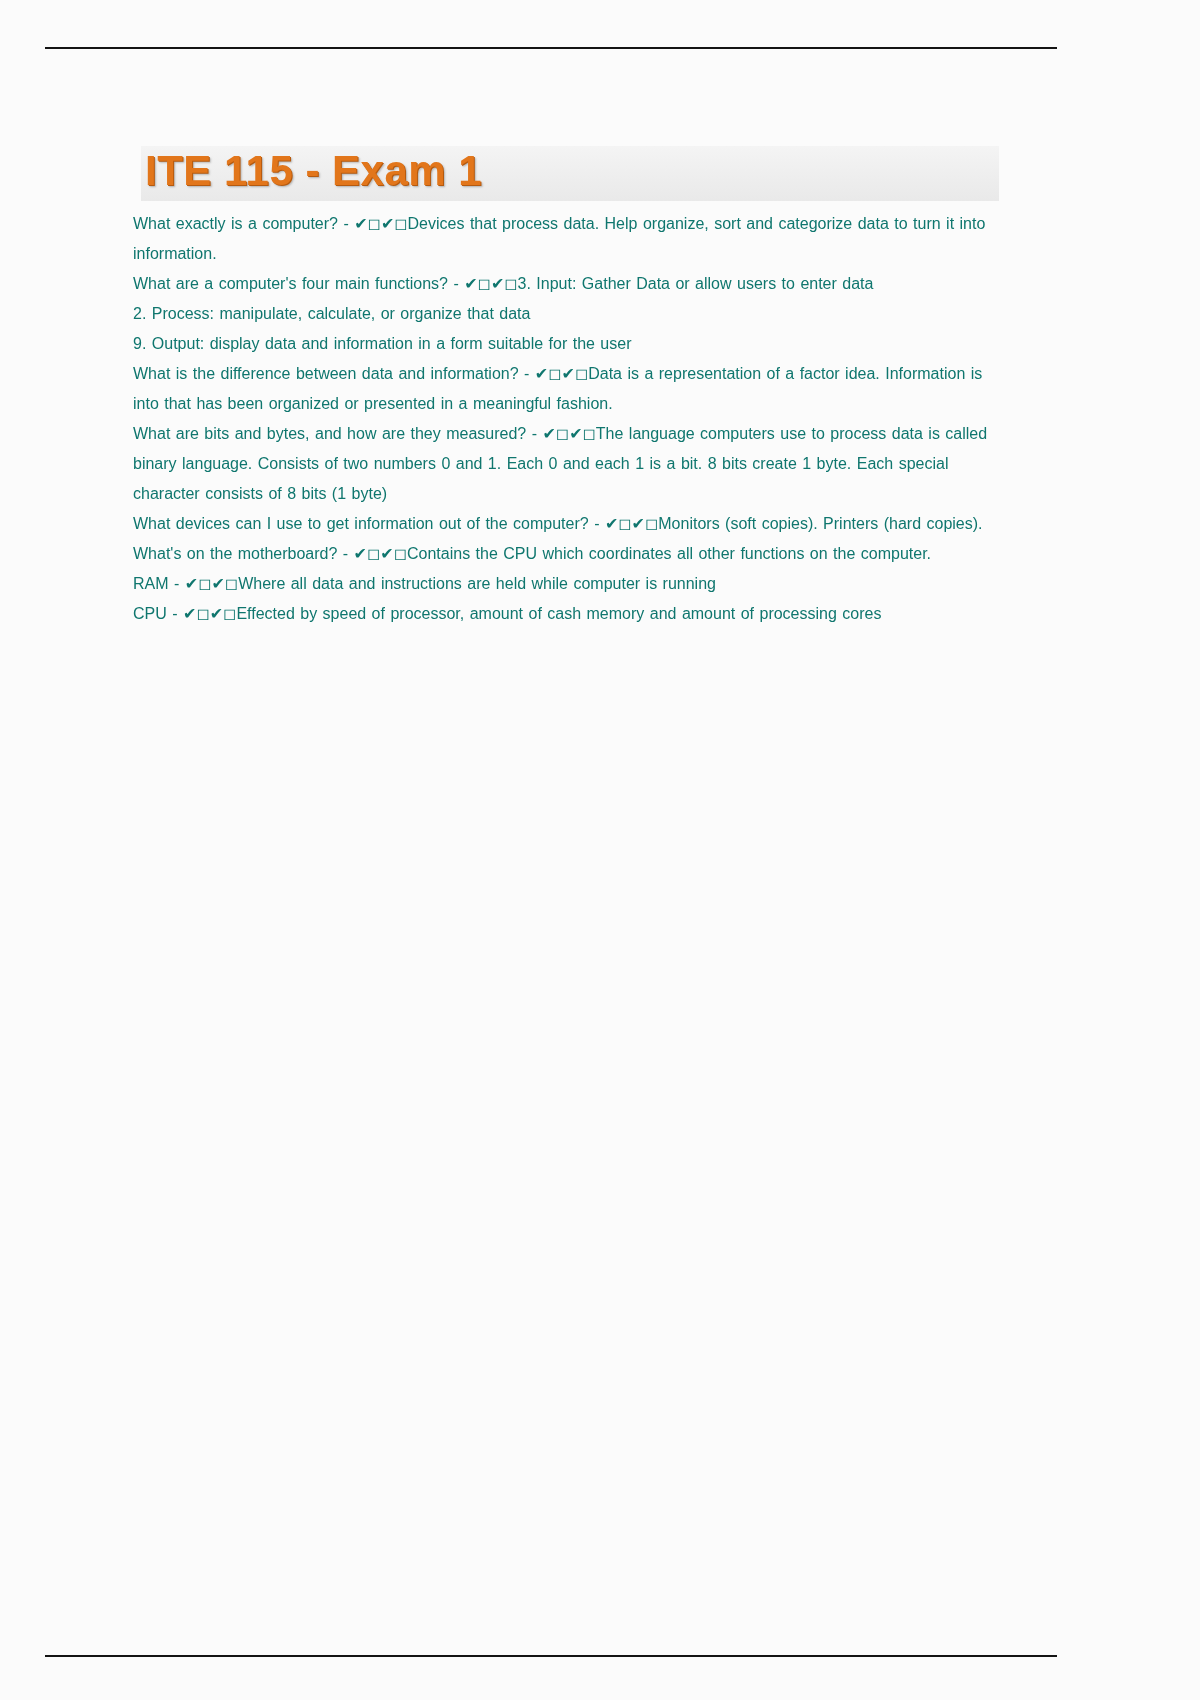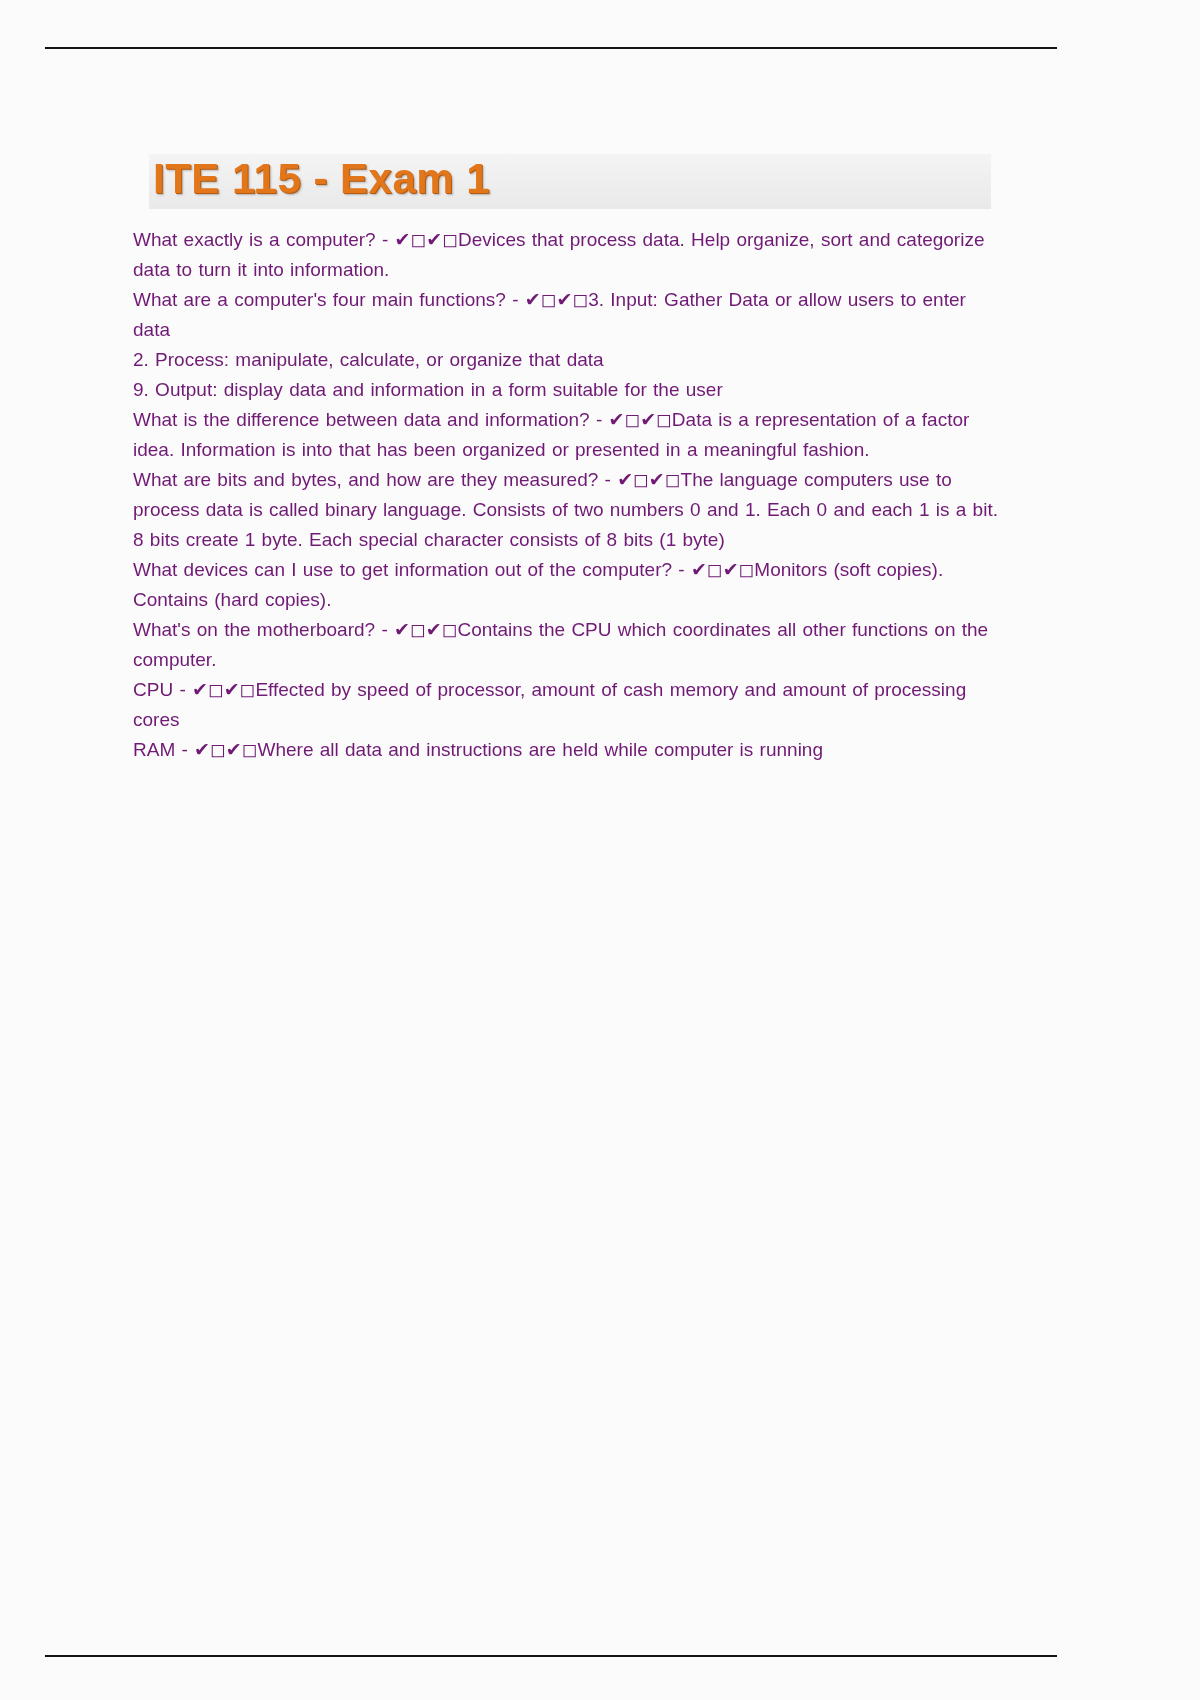--- a/index.html
+++ b/index.html
@@ -30,38 +30,38 @@
   .rule-bottom { top: 1655px; }
 
   .content {
     position: absolute;
     left: 133px;
     top: 138px;
     width: 874px;
   }
 
   h1.title-bar {
-    margin: 16px;
+    margin: 8px;
     padding: 3px 6px 8px 4px;
     background: linear-gradient(#f4f4f4, #e9e9e9);
     line-height: 1.05;
   }
   .title-text {
     font-size: 42px;
     font-weight: bold;
     letter-spacing: 0.5px;
     color: #e2761b;
     text-shadow: 1px 1px 0 #b65a0e, 2px 2px 2px rgba(130,130,130,0.55);
   }
 
   p.para {
     margin: 0;
-    font-size: 19px;
+    font-size: 16px;
     line-height: 30px;
-    color: #701a75;
+    color: #0f766e;
     word-spacing: 1px;
   }
   .first { margin-top: 48px; }
   .qa    { margin-top: 66px; }
   .cont  { margin-top: 18px; }
 </style>
 </head>
 <body>
 
 <div class="page">
@@ -75,25 +75,25 @@
     <p class="para first">What exactly is a computer? - ✔◻✔◻Devices that process data. Help organize, sort and categorize data to turn it into information.</p>
 
     <p class="para qa">What are a computer's four main functions? - ✔◻✔◻3. Input: Gather Data or allow users to enter data</p>
     <p class="para cont">2. Process: manipulate, calculate, or organize that data</p>
     <p class="para cont">9. Output: display data and information in a form suitable for the user</p>
 
     <p class="para qa">What is the difference between data and information? - ✔◻✔◻Data is a representation of a factor idea. Information is into that has been organized or presented in a meaningful fashion.</p>
 
     <p class="para qa">What are bits and bytes, and how are they measured? - ✔◻✔◻The language computers use to process data is called binary language. Consists of two numbers 0 and 1. Each 0 and each 1 is a bit. 8 bits create 1 byte. Each special character consists of 8 bits (1 byte)</p>
 
-    <p class="para qa">What devices can I use to get information out of the computer? - ✔◻✔◻Monitors (soft copies). Contains (hard copies).</p>
+    <p class="para qa">What devices can I use to get information out of the computer? - ✔◻✔◻Monitors (soft copies). Printers (hard copies).</p>
 
     <p class="para qa">What's on the motherboard? - ✔◻✔◻Contains the CPU which coordinates all other functions on the computer.</p>
 
+    <p class="para qa">RAM - ✔◻✔◻Where all data and instructions are held while computer is running</p>
+
     <p class="para qa">CPU - ✔◻✔◻Effected by speed of processor, amount of cash memory and amount of processing cores</p>
-
-    <p class="para qa">RAM - ✔◻✔◻Where all data and instructions are held while computer is running</p>
 
   </div>
 
   <div class="rule rule-bottom"></div>
 
 </div>
 
 </body></html>

